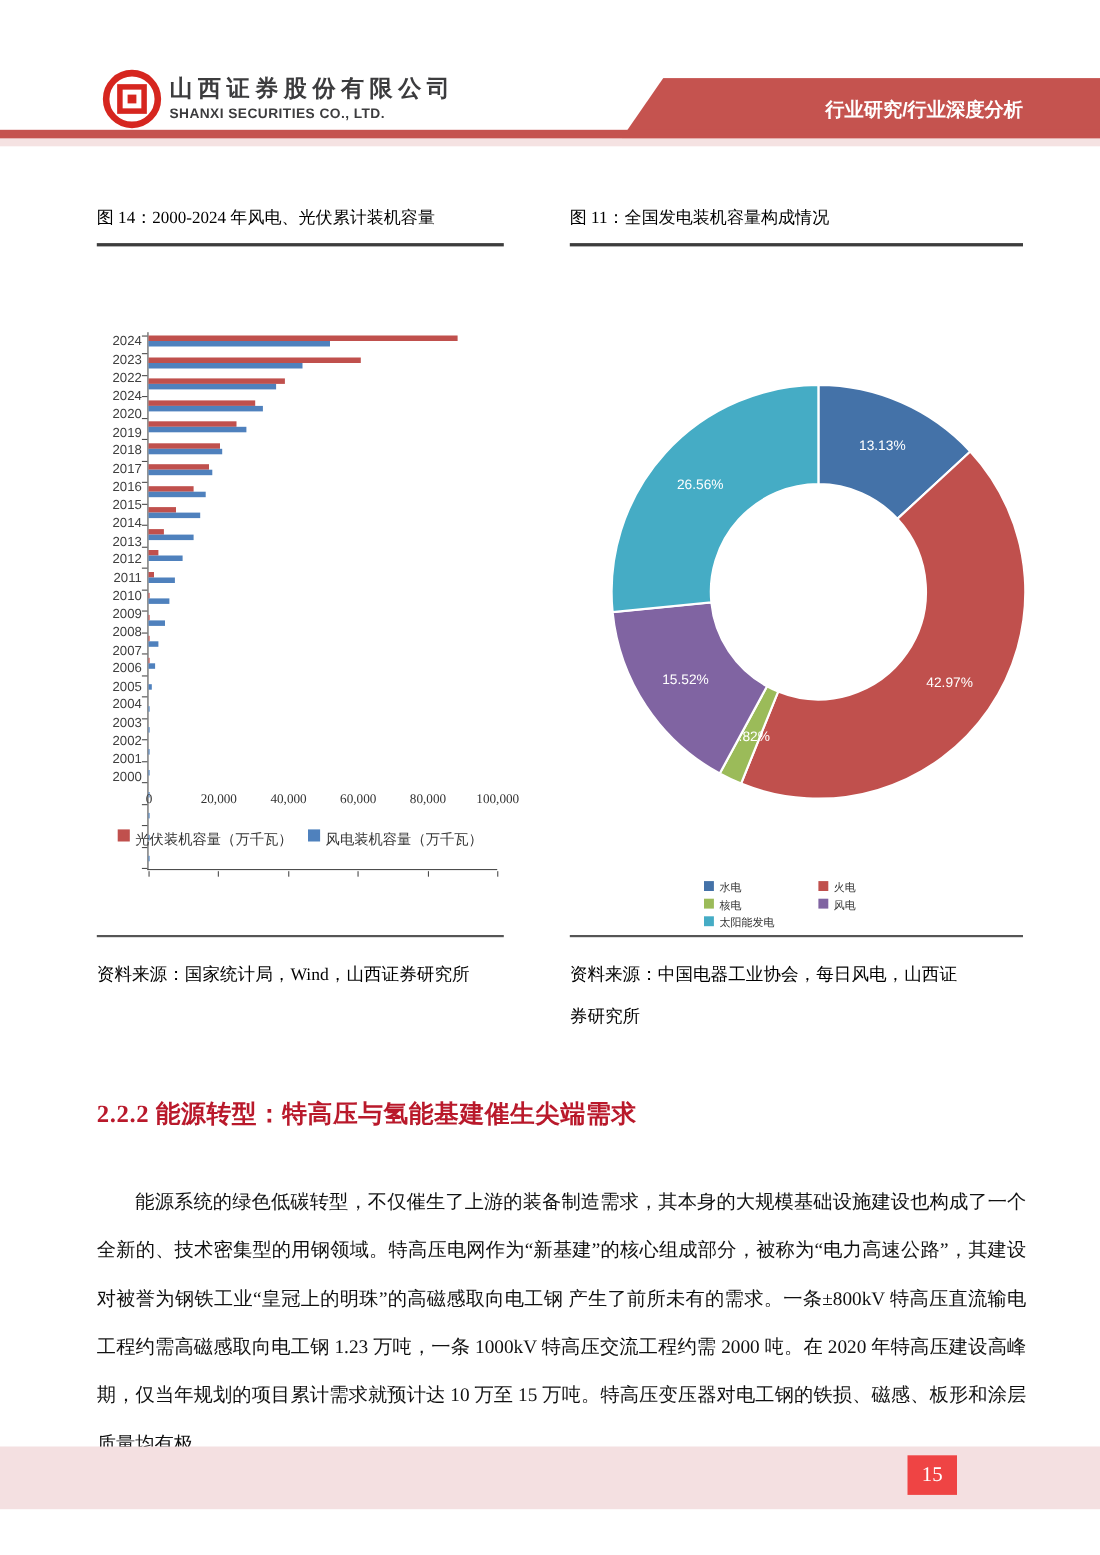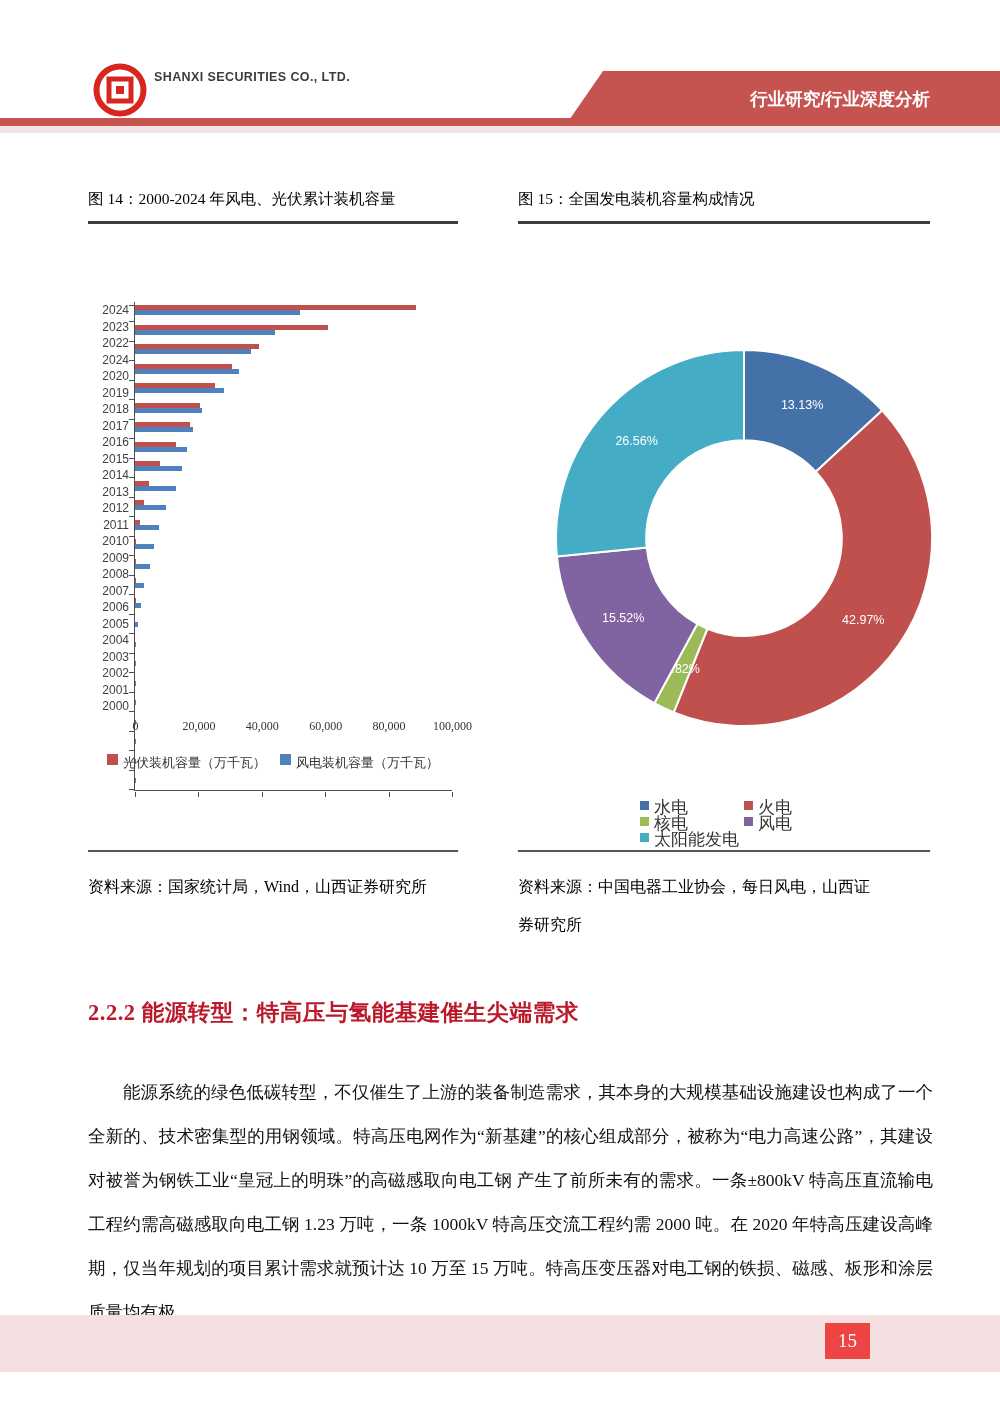--- a/index.html
+++ b/index.html
@@ -45,21 +45,21 @@
   .x-tick-label{position:absolute;transform:translateX(-50%);font-size:12px;color:#333;white-space:nowrap;}
   .bar-legend{position:absolute;left:0;top:566px;width:100%;display:flex;justify-content:center;gap:14px;
               font-size:13px;color:#333;}
   .legend-item{display:flex;align-items:flex-start;gap:5px;white-space:nowrap;}
   .legend-sq{width:11px;height:11px;display:inline-block;}
 
   
   .donut-box{position:absolute;left:36px;top:160px;width:380px;height:380px;}
   .donut-label{font-size:12.5px;fill:#ffffff;font-family:"Liberation Sans","DejaVu Sans",sans-serif;}
   .donut-legend{position:absolute;left:122px;top:612px;display:grid;grid-template-columns:104px auto;
-                row-gap:1px;font-size:17px;color:#333;line-height:15px;}
+                row-gap:1px;font-size:10px;color:#333;line-height:15px;}
   .donut-legend .legend-sq{width:9px;height:9px;margin-right:5px;position:relative;top:0.5px;}
   .donut-legend .legend-item{gap:0;}
 
   
   .sec-heading{position:absolute;left:88px;top:997px;font-size:22.5px;font-weight:700;color:#B9192B;
                letter-spacing:0.5px;}
   .body-para{position:absolute;left:88px;top:1052px;width:845px;font-size:17.5px;line-height:44px;
              text-align:justify;text-indent:2em;color:#111;}
 
   
@@ -73,20 +73,21 @@
 <body>
 
 <div class="page">
 
   <svg class="logo" viewBox="0 0 56 56">
     <circle cx="28" cy="28" r="23.5" fill="none" stroke="#D6261F" stroke-width="6"></circle>
     <rect x="17" y="17" width="22" height="22" fill="none" stroke="#D6261F" stroke-width="5"></rect>
     <rect x="24" y="24" width="8" height="8" fill="#D6261F"></rect>
   </svg>
   <div class="company">
+    <div class="cn">山西证券股份有限公司</div>
     <div class="en">SHANXI SECURITIES CO., LTD.</div>
   </div>
   <div class="banner">
     <span>行业研究/行业深度分析</span>
   </div>
   <div class="strip-red"></div>
   <div class="strip-pink"></div>
 
   <div class="fig-col fig-left">
     <div class="fig-title">图 14：2000-2024 年风电、光伏累计装机容量</div>
@@ -246,21 +247,21 @@
           <span class="legend-sq" style="background: rgb(79, 129, 189);"></span>
           <span>风电装机容量（万千瓦）</span>
         </span>
       </div>
 
     <div class="fig-bottomline"></div>
     <div class="fig-source">资料来源：国家统计局，Wind，山西证券研究所</div>
   </div>
 
   <div class="fig-col fig-right">
-    <div class="fig-title">图 15：全国发电装机容量构成情况</div>
+    <div class="fig-title">图 11：全国发电装机容量构成情况</div>
     <div class="fig-underline"></div>
 
     <div class="donut-box">
       <svg id="donut-svg" width="380" height="380" viewBox="0 0 380 380">
           <path d="M190.0,2.0 A188,188 0 0 1 328.1,62.4 L261.8,123.7 A97.76,97.76 0 0 0 190.0,92.2 Z" fill="#4472A8" stroke="#ffffff" stroke-width="2"></path>
           <text x="248.1" y="61.2" text-anchor="middle" class="donut-label">13.13%</text>
           <path d="M328.1,62.4 A188,188 0 0 1 119.7,364.4 L153.4,280.7 A97.76,97.76 0 0 0 261.8,123.7 Z" fill="#C0504D" stroke="#ffffff" stroke-width="2"></path>
           <text x="309.3" y="276.4" text-anchor="middle" class="donut-label">42.97%</text>
           <path d="M119.7,364.4 A188,188 0 0 1 100.3,355.2 L143.3,275.9 A97.76,97.76 0 0 0 153.4,280.7 Z" fill="#9BBB59" stroke="#ffffff" stroke-width="2"></path>
           <text x="128.2" y="325.2" text-anchor="middle" class="donut-label">1.82%</text>

